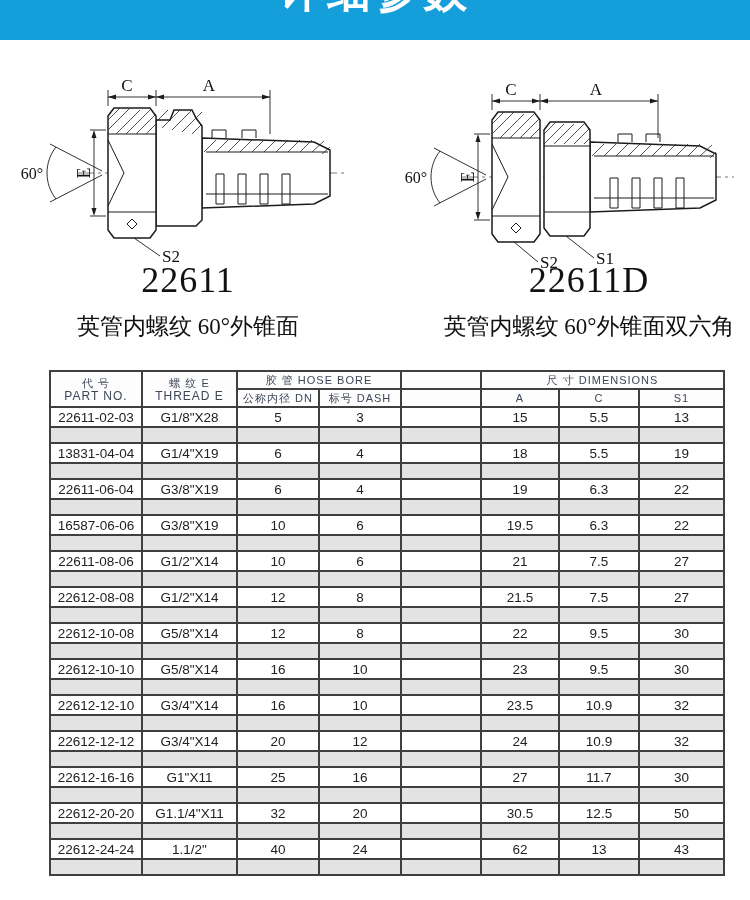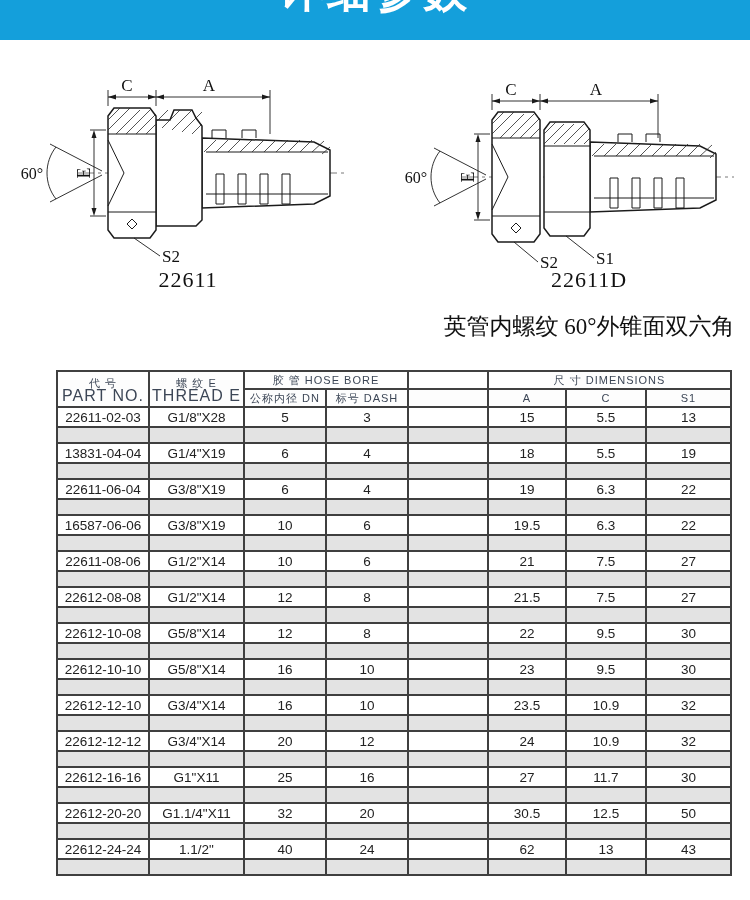--- a/index.html
+++ b/index.html
@@ -30,32 +30,32 @@
   svg text   { fill:#111; font-family:"Liberation Serif", serif; }
   .dimlabel  { font-size:17px; }
   .anglabel  { font-size:16px; }
   .hexlabel  { font-size:17px; }
 
   
   .caption { position:absolute; text-align:center; color:#111;
              font-family:"Liberation Serif", serif; }
   .caption.left  { left:20px;  top:262px; width:336px; }
   .caption.right { left:424px; top:262px; width:330px; }
-  .cap-code { font-size:22px; line-height:36px; letter-spacing:1px; }
+  .cap-code { font-size:36px; line-height:36px; letter-spacing:1px; }
   .cap-desc { margin-top:15px; font-size:23px; line-height:28px; }
 
   
-  .spec-table { position:absolute; left:56px; top:370px; width:674px;
+  .spec-table { position:absolute; left:49px; top:370px; width:674px;
                 border-collapse:collapse; table-layout:fixed; }
   .spec-table th, .spec-table td { border:2px solid #3f3f3f; padding:0;
                 text-align:center; vertical-align:middle; }
   .spec-table thead th { height:18px; background:#fdfdfd; font-weight:normal;
                 color:#3c4656; }
   .hdr-cn { font-size:11px; letter-spacing:1px; line-height:13px; }
-  .hdr-en { font-size:16px; letter-spacing:1px; line-height:12px; }
+  .hdr-en { font-size:12px; letter-spacing:1px; line-height:12px; }
   .data-row td   { height:20px; background:#fff; font-size:13.5px;
                    color:#222; }
   .spacer-row td { height:16px; background:#e3e3e3; }
 </style>
 </head>
 <body>
 
 <div class="banner" style="background: rgb(20, 159, 219);">
   <div class="banner-title">详细参数</div>
 </div>
@@ -126,20 +126,21 @@
   <text x="69" y="102" text-anchor="middle" font-size="18" transform="rotate(-90 69 97)">E</text>
 
   <path class="dim" d="M114,162 L138,182"></path>
   <text class="hexlabel" x="140" y="188">S2</text>
   <path class="dim" d="M166,156 L194,178"></path>
   <text class="hexlabel" x="196" y="184">S1</text>
 </svg>
 
 <div class="caption left">
   <div class="cap-code">22611</div>
+  <div class="cap-desc">英管内螺纹 60°外锥面</div>
 </div>
 <div class="caption right">
   <div class="cap-code">22611D</div>
   <div class="cap-desc">英管内螺纹 60°外锥面双六角</div>
 </div>
 
 <table class="spec-table">
   <colgroup>
     <col style="width:92px">
       <col style="width:95px">

